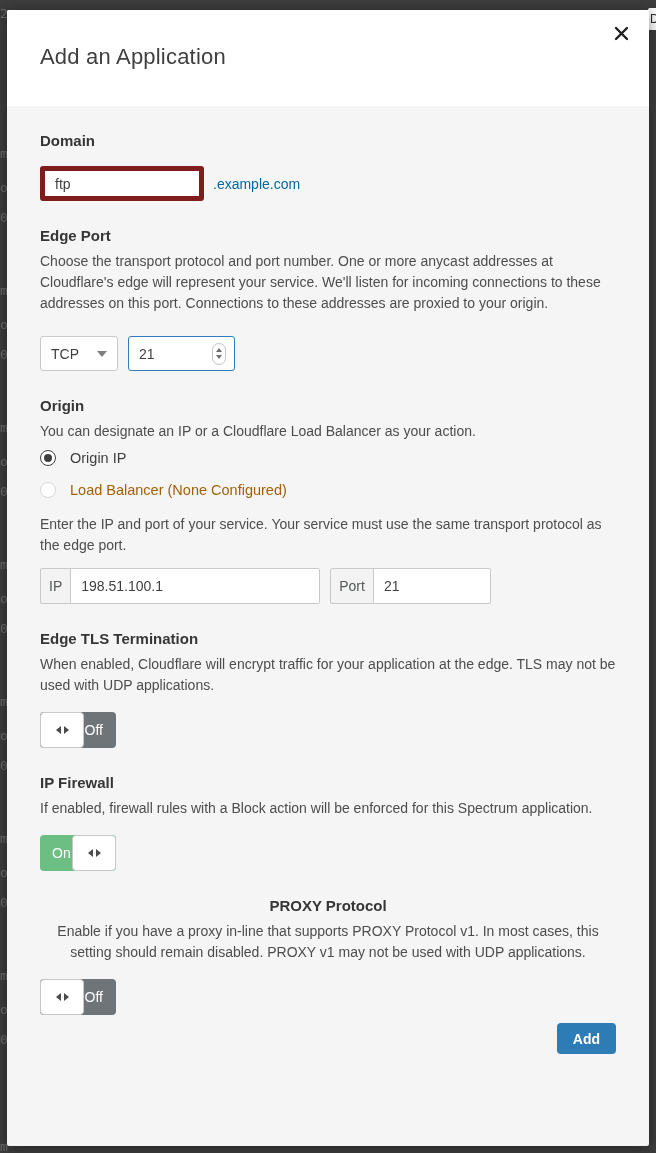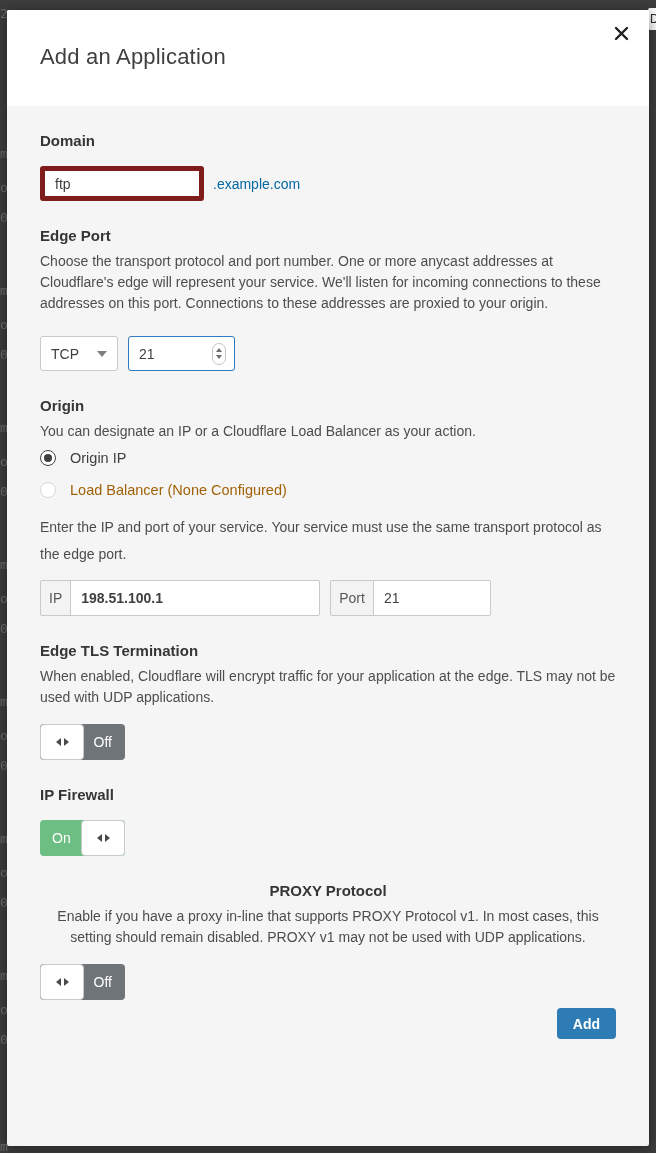--- a/index.html
+++ b/index.html
@@ -81,41 +81,41 @@
   .radio-row { display:flex; align-items:flex-start; margin-top:8px; height:24px; }
   .radio-circle {
     width:16px; height:16px; border-radius:50%; border:1.5px solid #3f3f3f;
     display:flex; align-items:center; justify-content:center; cursor:pointer;
     background:#fff; flex:0 0 auto;
   }
   .radio-circle .dot { width:8px; height:8px; border-radius:50%; background:#3f3f3f; }
   .radio-circle.disabled { border-color:#d6d6d6; cursor:default; }
   .radio-label { font-size:14.5px; color:#3f3f3f; margin-left:14px; }
   .radio-label.disabled { color:#a16207; }
-  .origin-desc2 { font-size:14px; color:#4d4d4d; line-height:27px; margin-top:8px; }
+  .origin-desc2 { font-size:14px; color:#4d4d4d; line-height:21px; margin-top:8px; }
 
   
   .ipport-row { display:flex; margin-top:12px; gap:10px; }
   .prefix-group {
     display:flex; height:36px; border:1px solid #c9c9c9; background:#fde047;
     border-radius:2px; overflow:hidden;
   }
   .prefix-cell {
     background:#f3f3f3; border-right:1px solid #c9c9c9; color:#55585a;
     font-size:14px; display:flex; align-items:center; padding:0 8px;
   }
   .prefix-input {
     border:none; outline:none; font-family:"Liberation Sans", sans-serif;
     font-size:14px; color:#3f3f3f; padding:0 10px; background:#fff;
   }
-  .ip-group .prefix-input { width:248px;font-weight:bold; }
+  .ip-group .prefix-input { width:248px; }
   .port-group .prefix-input { width:116px; }
 
   
-  .toggle { position:relative; width:85px; height:36px; margin-top:16px;
+  .toggle { position:relative; width:76px; height:36px; margin-top:16px;
     border-radius:16px; cursor:pointer; }
   .toggle .track {
     position:absolute; inset:0; border-radius:4px;
     display:flex; align-items:center;
     font-size:14px; color:#fff;
   }
   .toggle.off .track { background:#6e7478; justify-content:flex-end; padding-right:13px; }
   .toggle.on  .track { background:#6dbe83; justify-content:flex-start; padding-left:12px; }
   .toggle .knob {
     position:absolute; top:0; width:44px; height:36px; background:#fff;
@@ -247,20 +247,21 @@
           </div>
         <div class="knob">
           <span class="tri-left"></span>
             <span class="tri-right"></span>
         </div>
       </div>
     </div>
 
     <div class="section">
       <div class="section-label">IP Firewall</div>
+      <div class="section-desc">If enabled, firewall rules with a Block action will be enforced for this Spectrum application.</div>
       <div class="toggle on">
         <div class="track">
             <span>On</span>
           </div>
         <div class="knob">
           <span class="tri-left"></span>
             <span class="tri-right"></span>
         </div>
       </div>
     </div>

